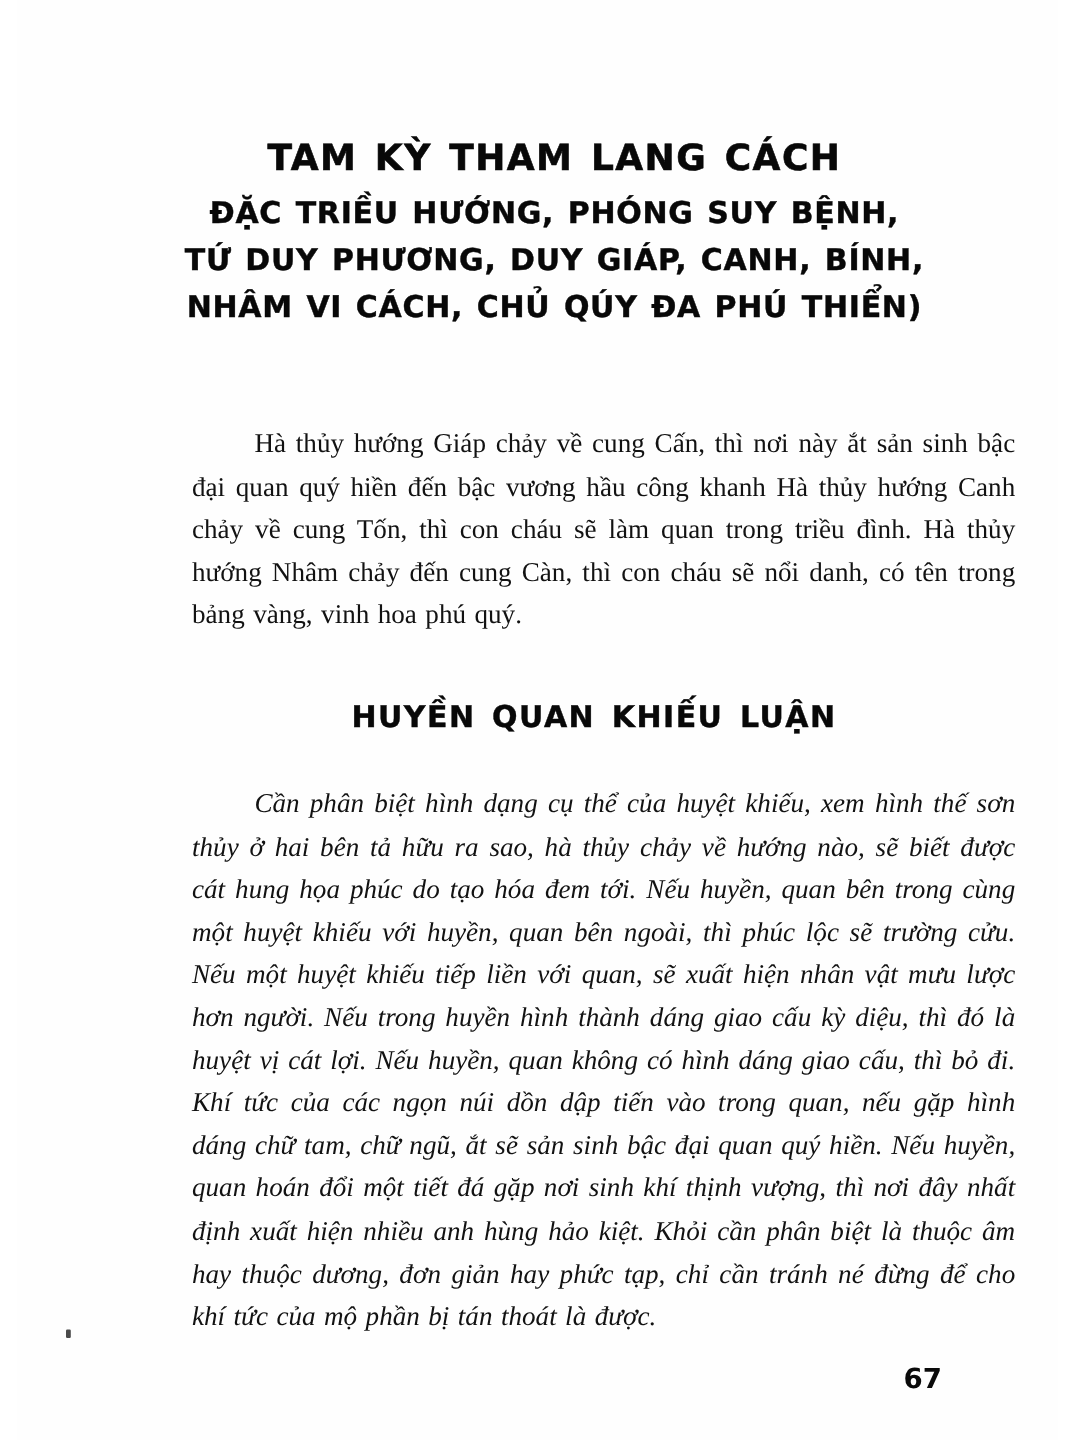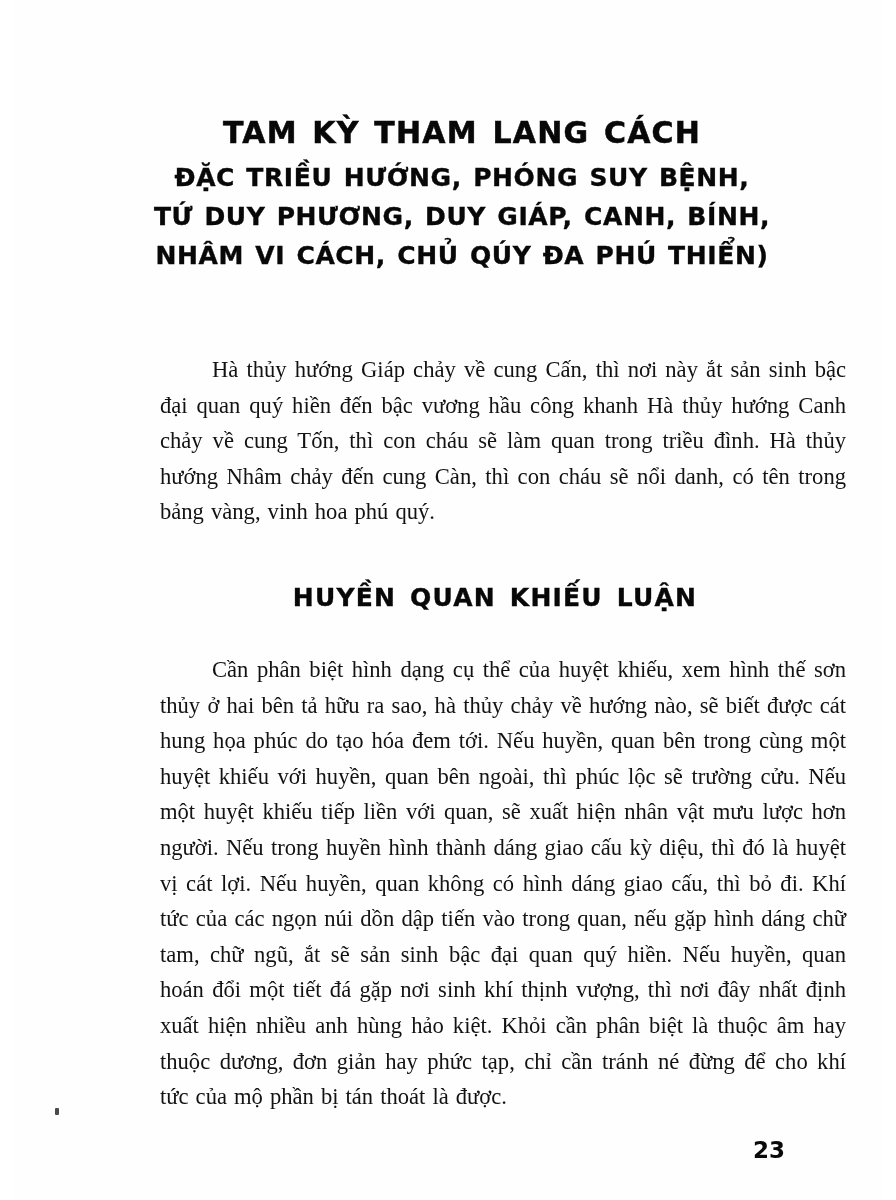--- a/index.html
+++ b/index.html
@@ -59,21 +59,21 @@
     text-align: justify;
     text-align-last: left;
     font-size: 22.6px;
     line-height: 35.6px;
     text-indent: 52px;
     word-spacing: 1.4px;
     color: #121212;
     margin-left: 36px;
   }
   #para-1 { top: 352px; position: absolute; width: 686px; }
-  #para-2 { top: 652px; position: absolute; width: 686px; }
+  #para-2 { top: 652px; position: absolute; width: 686px; font-style: italic; }
 
   
   .section-heading {
     position: absolute;
     left: 0;
     top: 583px;
     width: 896px;
     text-align: center;
     font-family: "DejaVu Sans", "Liberation Sans", sans-serif;
     font-weight: 700;
@@ -121,15 +121,15 @@
   </div>
 
   <div class="body-col para" id="para-1">Hà thủy hướng Giáp chảy về cung Cấn, thì nơi này ắt sản sinh bậc đại quan quý hiền đến bậc vương hầu công khanh Hà thủy hướng Canh chảy về cung Tốn, thì con cháu sẽ làm quan trong triều đình. Hà thủy hướng Nhâm chảy đến cung Càn, thì con cháu sẽ nổi danh, có tên trong bảng vàng, vinh hoa phú quý.</div>
 
   <div class="section-heading">HUYỀN QUAN KHIẾU LUẬN</div>
 
   <div class="body-col para" id="para-2">Cần phân biệt hình dạng cụ thể của huyệt khiếu, xem hình thế sơn thủy ở hai bên tả hữu ra sao, hà thủy chảy về hướng nào, sẽ biết được cát hung họa phúc do tạo hóa đem tới. Nếu huyền, quan bên trong cùng một huyệt khiếu với huyền, quan bên ngoài, thì phúc lộc sẽ trường cửu. Nếu một huyệt khiếu tiếp liền với quan, sẽ xuất hiện nhân vật mưu lược hơn người. Nếu trong huyền hình thành dáng giao cấu kỳ diệu, thì đó là huyệt vị cát lợi. Nếu huyền, quan không có hình dáng giao cấu, thì bỏ đi. Khí tức của các ngọn núi dồn dập tiến vào trong quan, nếu gặp hình dáng chữ tam, chữ ngũ, ắt sẽ sản sinh bậc đại quan quý hiền. Nếu huyền, quan hoán đổi một tiết đá gặp nơi sinh khí thịnh vượng, thì nơi đây nhất định xuất hiện nhiều anh hùng hảo kiệt. Khỏi cần phân biệt là thuộc âm hay thuộc dương, đơn giản hay phức tạp, chỉ cần tránh né đừng để cho khí tức của mộ phần bị tán thoát là được.</div>
 
   <div class="scan-speck"></div>
 
-  <div class="page-number">23</div>
+  <div class="page-number">67</div>
 
 </div>
 
 </body></html>

